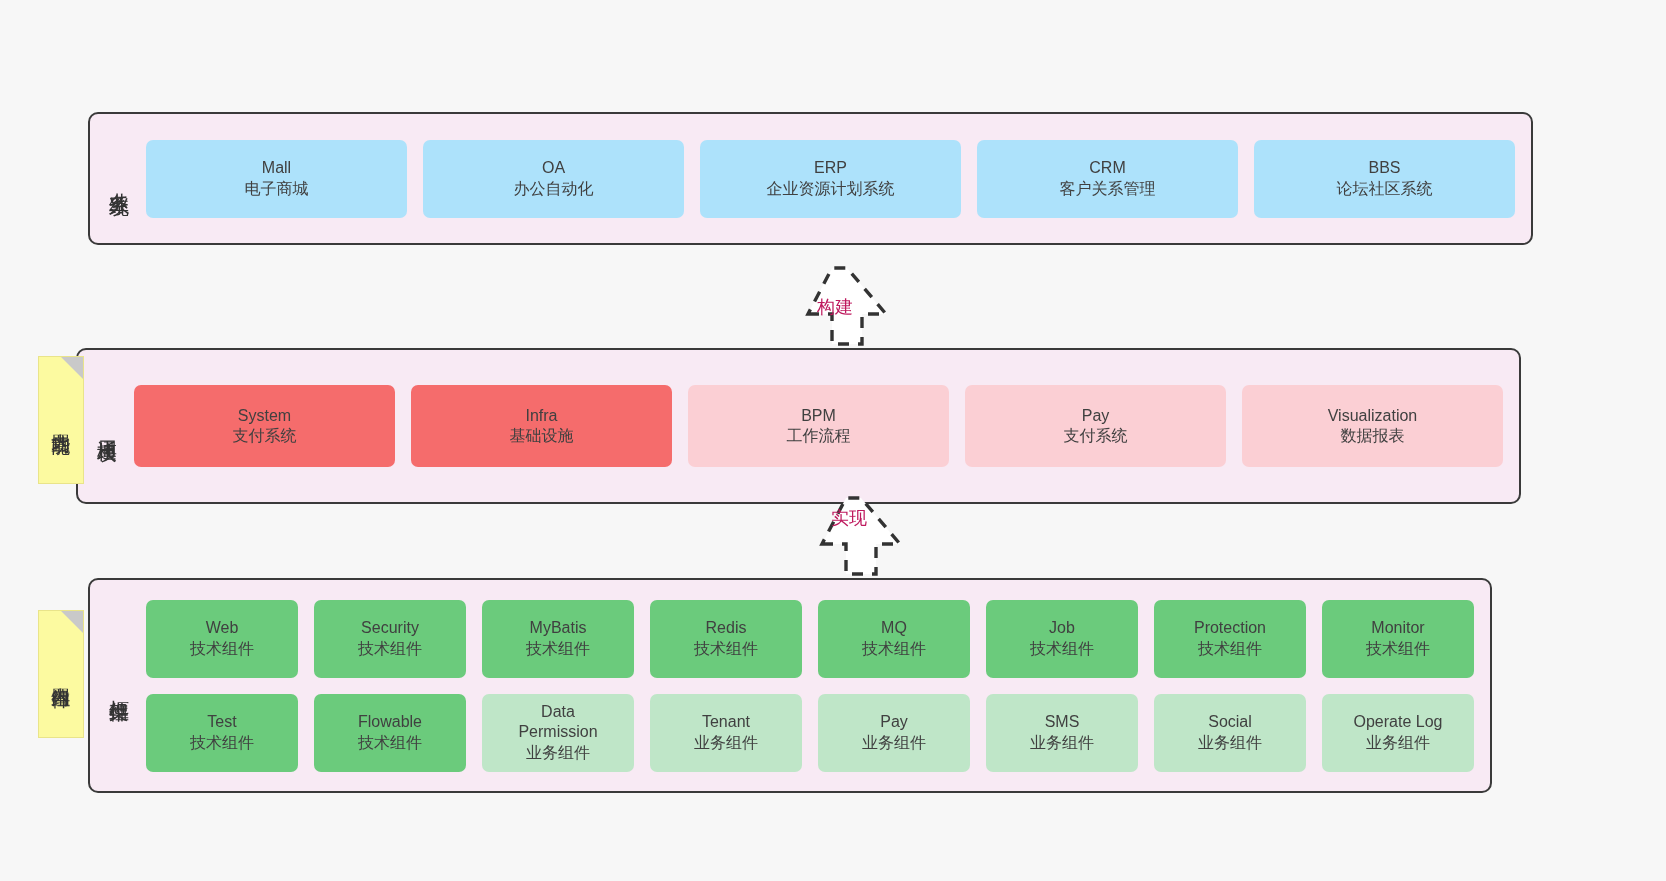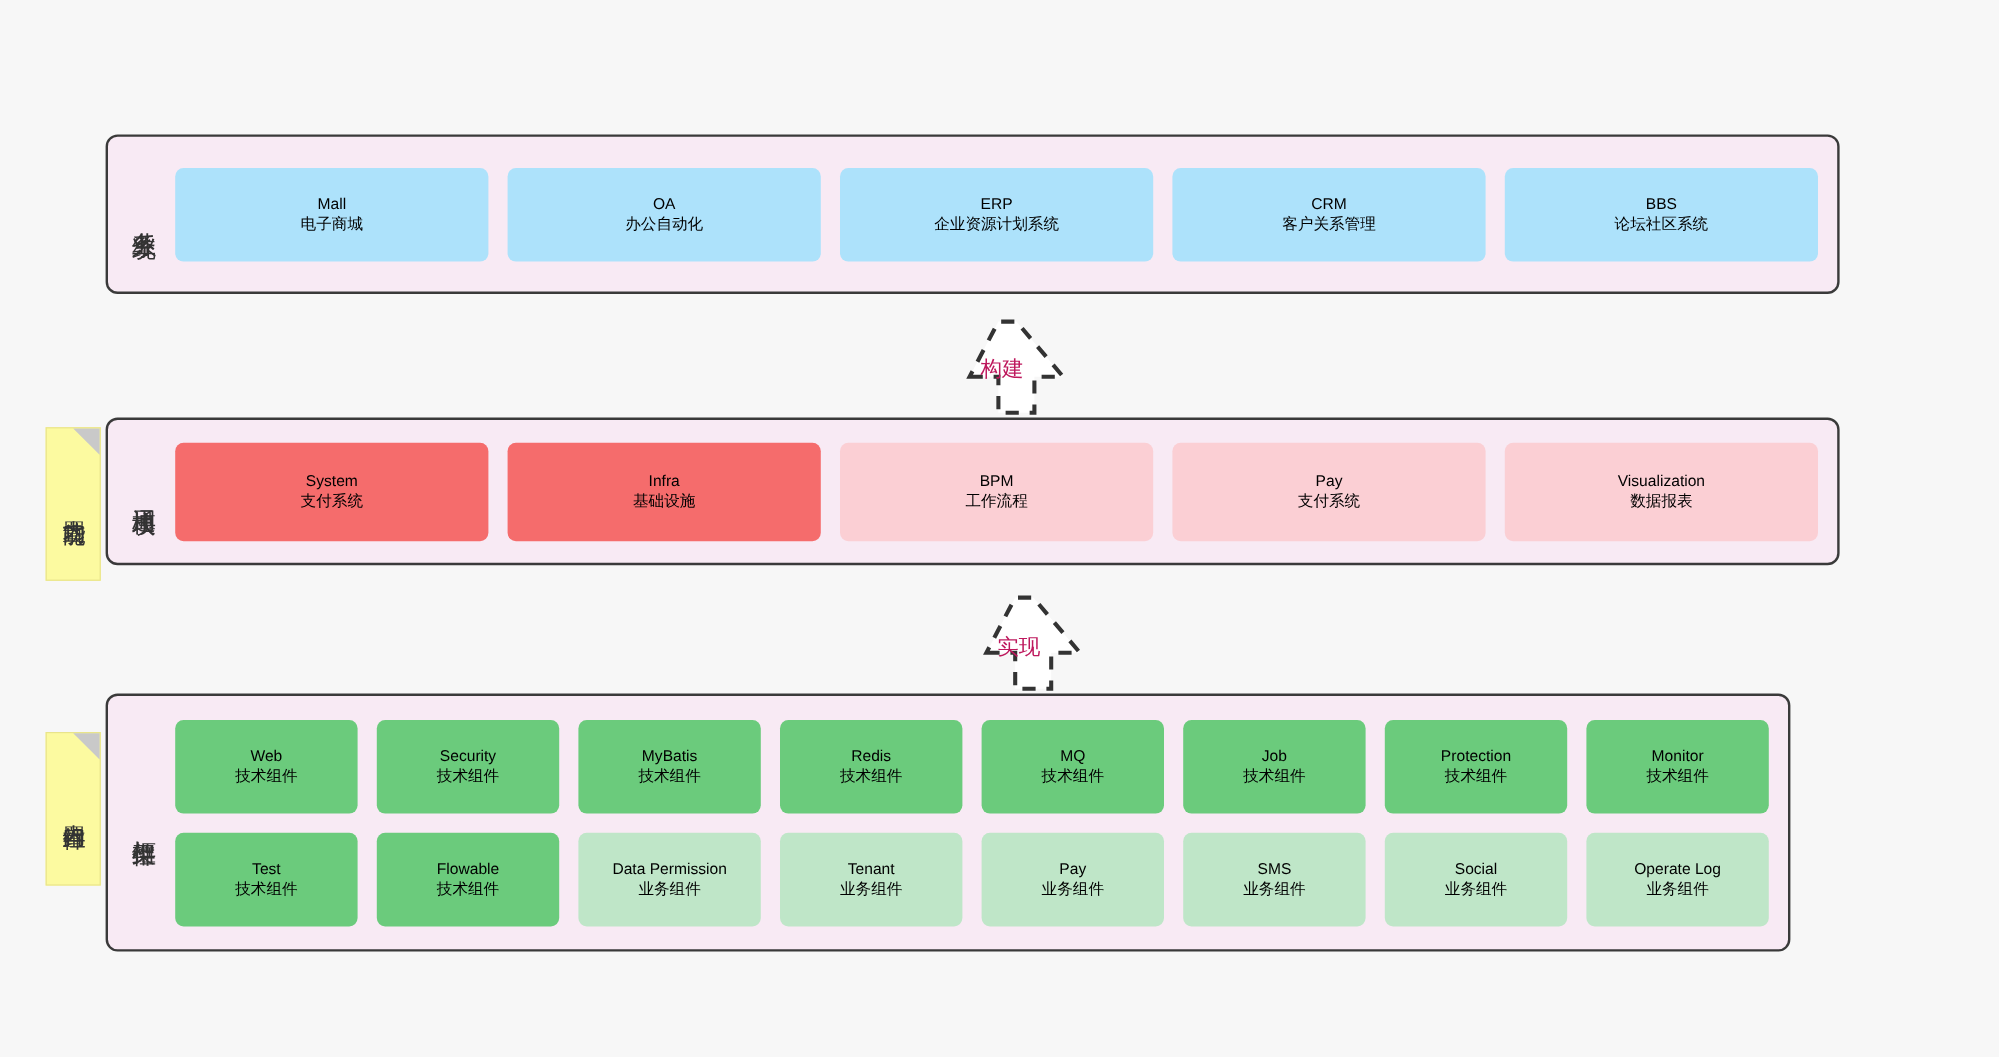--- a/index.html
+++ b/index.html
@@ -69,23 +69,23 @@
   
   .card {
     flex: 1 1 0;
     box-sizing: border-box;
     border-radius: 7px;
     display: flex;
     flex-direction: column;
     align-items: center;
     justify-content: center;
     text-align: center;
-    font-size: 13px;
+    font-size: 16px;
     line-height: 1.28;
-    color: #000000;
+    color: #404040;
     padding: 20px 4px;
   }
   .card .en { display: block; }
   .card .cn { display: block; }
 
   .c-blue        { background: #ade2fb; height: 78px; }
   .c-red-strong  { background: #f56c6c; height: 82px; }
   .c-red-light   { background: #fbcfd4; height: 82px; }
   .c-green-strong{ background: #67c23a; height: 78px; }
   .c-green-light { background: #b8e6c2; height: 78px; }
@@ -171,21 +171,21 @@
   <svg class="arrow" style="left:752px; top:258px; width:160px; height:90px;" width="160" height="90" viewBox="0 0 160 90">
     <path d="M 56 56 L 80 56 L 80 86 L 110 86 L 110 56 L 134 56 L 95 10 L 80 10 Z" fill="#ffffff" stroke="#333333" stroke-width="3.4" stroke-dasharray="11,9" stroke-linejoin="miter" stroke-linecap="butt"></path>
   </svg>
   <div class="arrow-label" style="left:817px; top:295px;">构建</div>
 
   <div class="note" style="left:38px; top:356px; width:46px; height:128px;">
     <span>内置功能</span>
     <span class="fold"></span>
   </div>
 
-  <div class="layer" id="layer-common" style="left:88px; top:348px; width:1445px; height:123px;">
+  <div class="layer" id="layer-common" style="left:76px; top:348px; width:1445px; height:156px;">
     <div class="layer-title">通用模块</div>
     <div class="layer-body">
       <div class="row">
         <div class="card c-red-strong">
           <span class="en">System</span>
           <span class="cn">支付系统</span>
         </div>
         <div class="card c-red-strong">
           <span class="en">Infra</span>
           <span class="cn">基础设施</span>
@@ -202,21 +202,21 @@
           <span class="en">Visualization</span>
           <span class="cn">数据报表</span>
         </div>
       </div>
     </div>
   </div>
 
   <svg class="arrow" style="left:766px; top:488px; width:160px; height:90px;" width="160" height="90" viewBox="0 0 160 90">
     <path d="M 56 56 L 80 56 L 80 86 L 110 86 L 110 56 L 134 56 L 95 10 L 80 10 Z" fill="#ffffff" stroke="#333333" stroke-width="3.4" stroke-dasharray="11,9" stroke-linejoin="miter" stroke-linecap="butt"></path>
   </svg>
-  <div class="arrow-label" style="left:831px; top:527px;">实现</div>
+  <div class="arrow-label" style="left:831px; top:506px;">实现</div>
 
   <div class="note" style="left:38px; top:610px; width:46px; height:128px;">
     <span>内置组件</span>
     <span class="fold"></span>
   </div>
 
   <div class="layer" id="layer-framework" style="left:88px; top:578px; width:1404px; height:215px;">
     <div class="layer-title">框架组件</div>
     <div class="layer-body">
 

